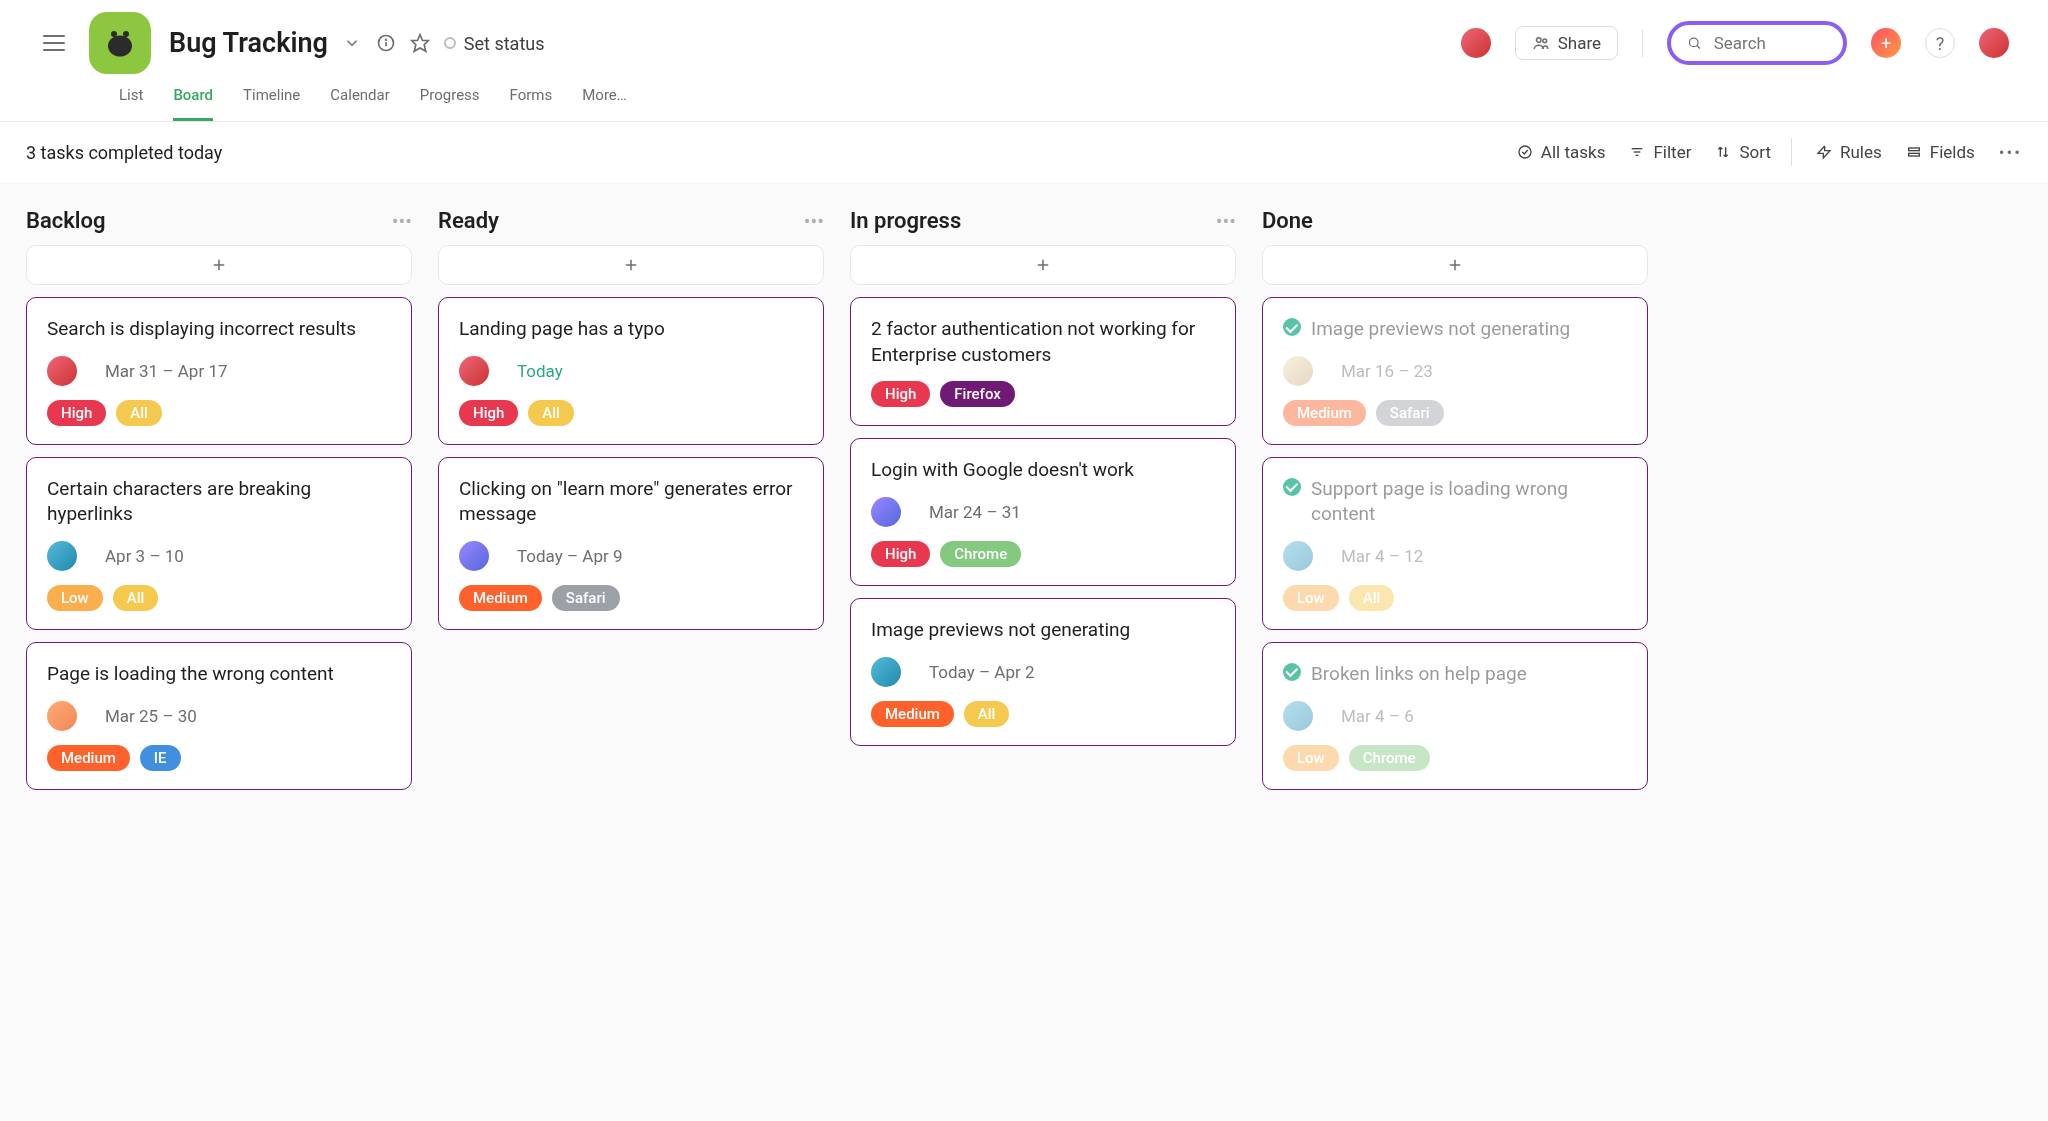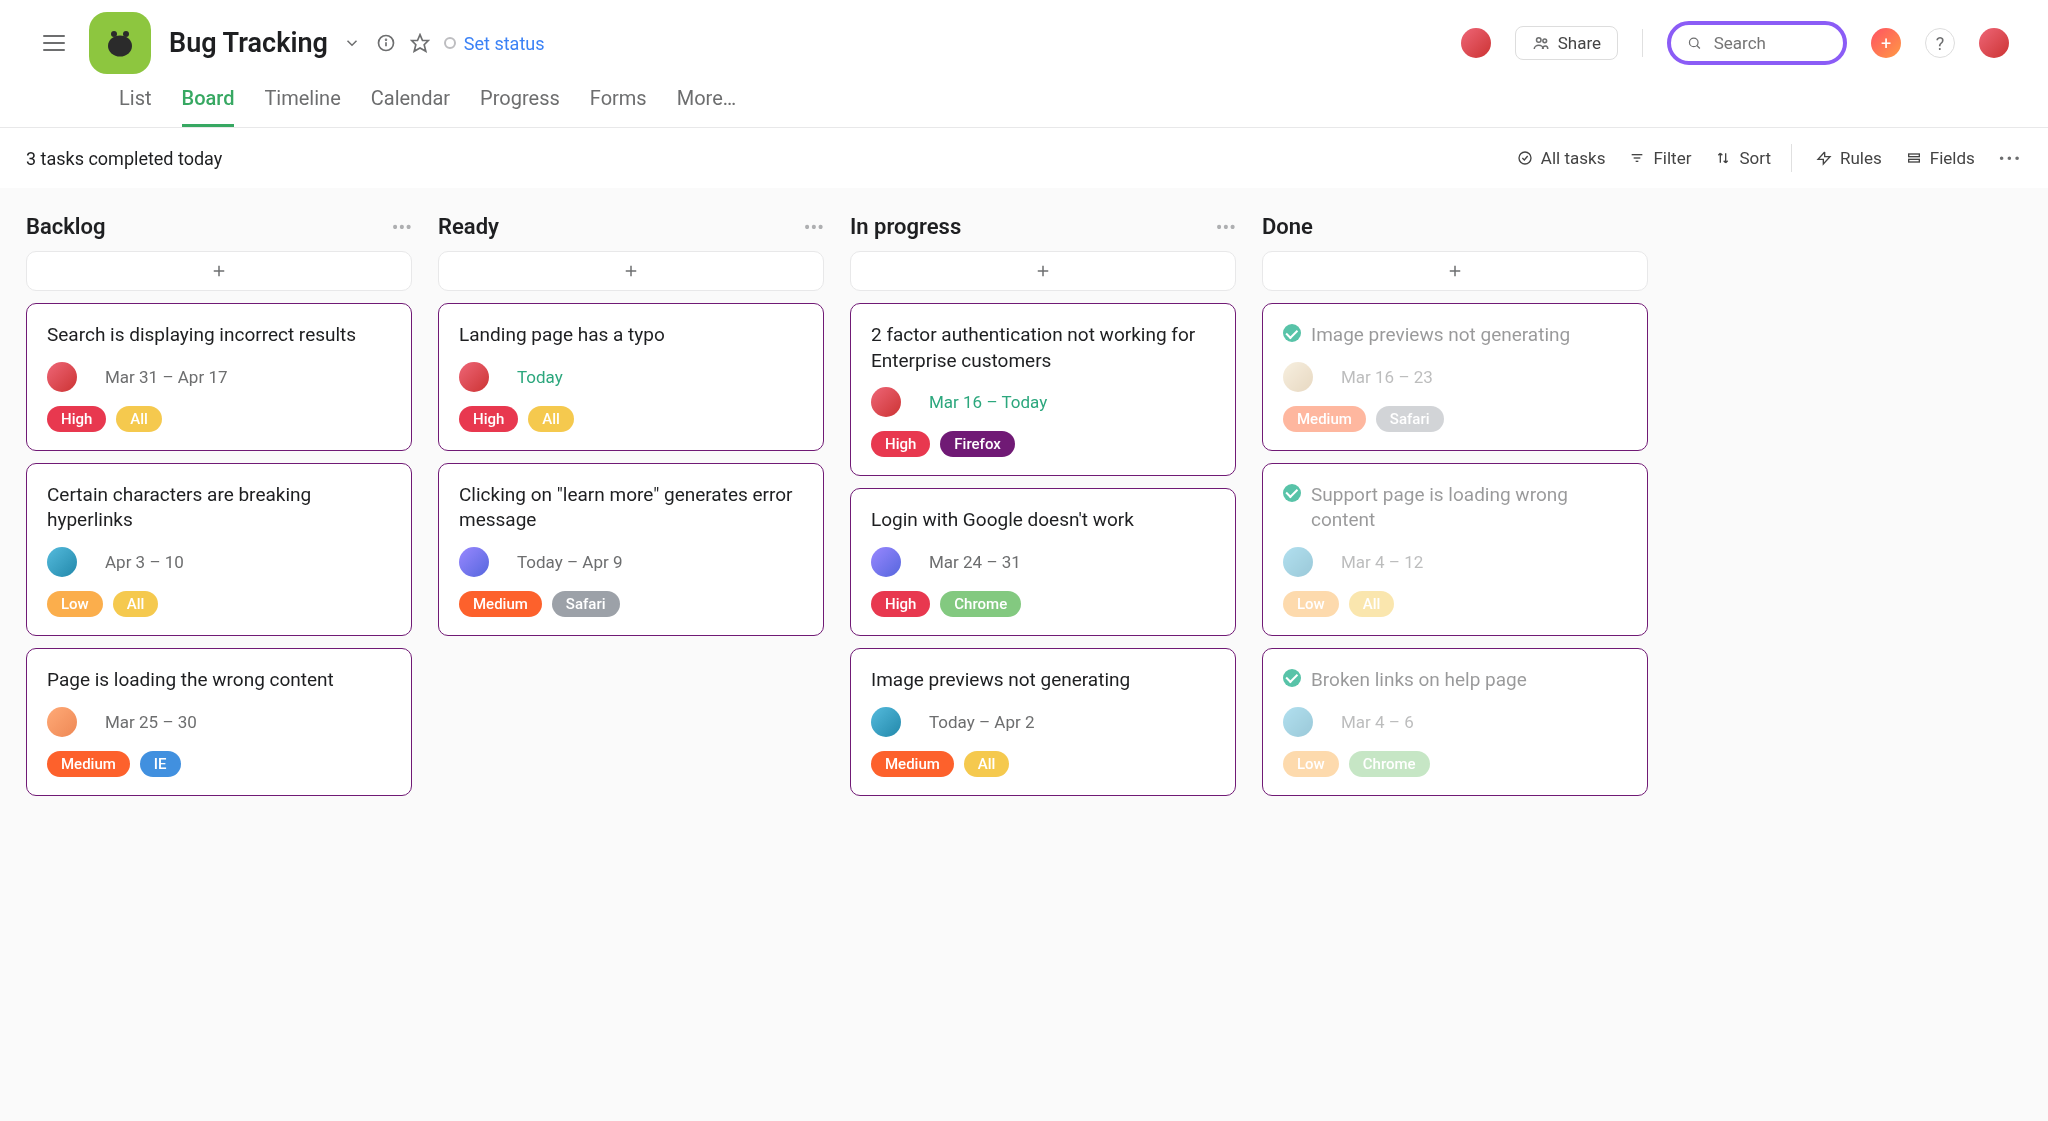--- a/index.html
+++ b/index.html
@@ -22,24 +22,24 @@
   .header{padding:12px 39px 0;}
   .row1{display:flex;align-items:center;gap:12px;}
   .hamburger-icon{display:flex;flex-direction:column;gap:5px;cursor:pointer;padding:4px;}
   .hamburger-icon span{width:22px;height:2px;background:#6d6e6f;border-radius:2px;}
   .project-icon{width:62px;height:62px;border-radius:18px;background:#8dc63f;display:flex;align-items:center;justify-content:center;margin-left:8px;}
   .project-icon svg{width:36px;height:36px;}
   .title-block{display:flex;flex-direction:column;gap:0;margin-left:6px;flex:1;}
   .title-line{display:flex;align-items:center;gap:14px;}
   .project-title{font-size:27px;font-weight:600;}
   .ico{width:20px;height:20px;color:#6d6e6f;display:flex;align-items:center;justify-content:center;cursor:pointer;}
-  .status-pill{display:flex;align-items:center;gap:8px;color:#3b82f6;font-size:18px;cursor:pointer;}
+  .status-pill{display:flex;align-items:center;gap:8px;color:#404040;font-size:18px;cursor:pointer;}
   .status-dot{width:12px;height:12px;border:2px solid #bdbdc0;border-radius:50%;}
   .tabs{display:flex;gap:30px;margin-top:6px;margin-left:80px;}
-  .tab{font-size:20px;color:#6d6e6f;padding:6px 0 14px;cursor:pointer;}
+  .tab{font-size:15px;color:#6d6e6f;padding:6px 0 14px;cursor:pointer;}
   .tab.active{color:var(--accent);font-weight:500;border-bottom:3px solid var(--accent);}
   .row1-right{margin-left:auto;display:flex;align-items:center;gap:24px;}
   .avatar{width:30px;height:30px;border-radius:50%;background:#d88;}
   .share-btn{display:flex;align-items:center;gap:8px;border:1px solid #ddd;border-radius:8px;padding:6px 16px;font-size:17px;cursor:pointer;color:#444;}
   .vline{width:1px;height:28px;background:#e0e0e0;}
   .search{display:flex;align-items:center;gap:10px;border:4px solid #8b5cf6;border-radius:24px;padding:7px 16px;width:180px;justify-content:space-between;}
   .search input{border:0;outline:0;font-size:17px;width:100%;color:#6d6e6f;}
   .round-btn{width:30px;height:30px;border-radius:50%;display:flex;align-items:center;justify-content:center;cursor:pointer;color:#fff;font-size:18px;}
   .add-gradient{background:linear-gradient(135deg,#ff5263,#ff9a44);}
   .help-btn{background:#fff;border:1px solid #ddd;color:#6d6e6f;}
@@ -318,24 +318,20 @@
       <svg width="18" height="18" viewBox="0 0 24 24" fill="none" stroke="#6d6e6f" stroke-width="2">
           <line x1="12" y1="5" x2="12" y2="19"></line>
           <line x1="5" y1="12" x2="19" y2="12"></line>
         </svg>
     </div>
       <div class="card">
       <div class="card-title">
 
         <span>2 factor authentication not working for Enterprise customers</span>
       </div>
-      <div class="meta">
-        <div class="avatar av-1"></div>
-        <div class="date today">Mar 16 – Today</div>
-      </div>
       <div class="pill-row">
         <span class="pill high">High</span>
           <span class="pill firefox">Firefox</span>
       </div>
       </div>
       <div class="card">
       <div class="card-title">
 
         <span>Login with Google doesn't work</span>
       </div>

